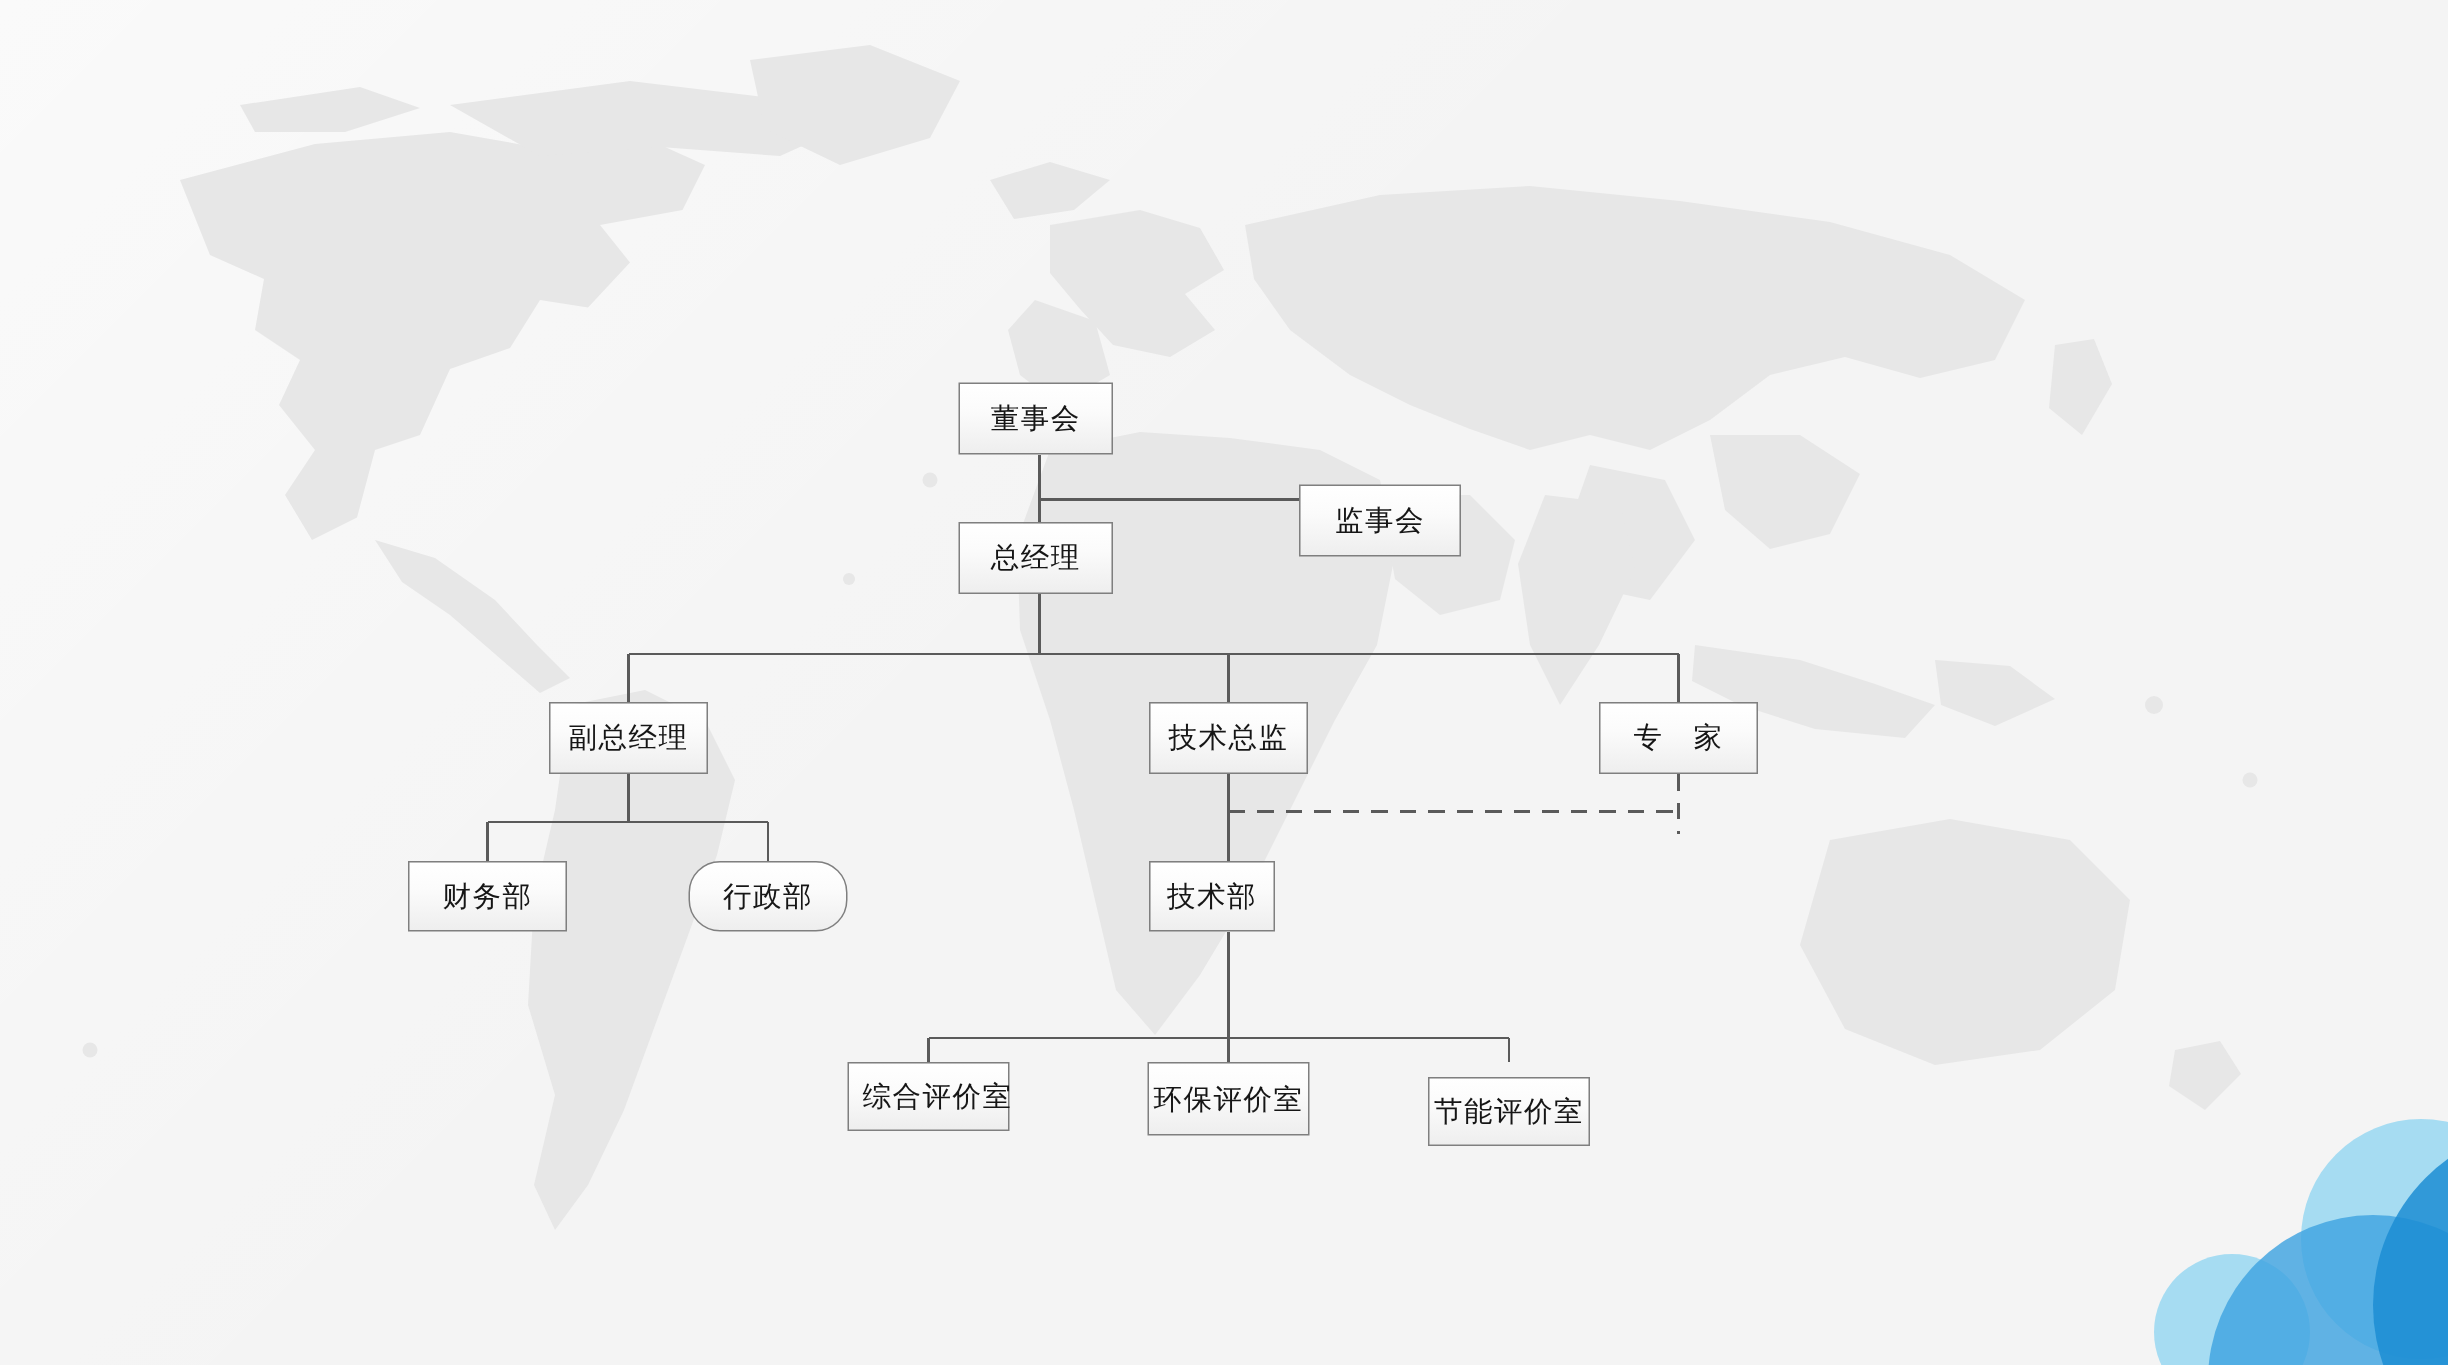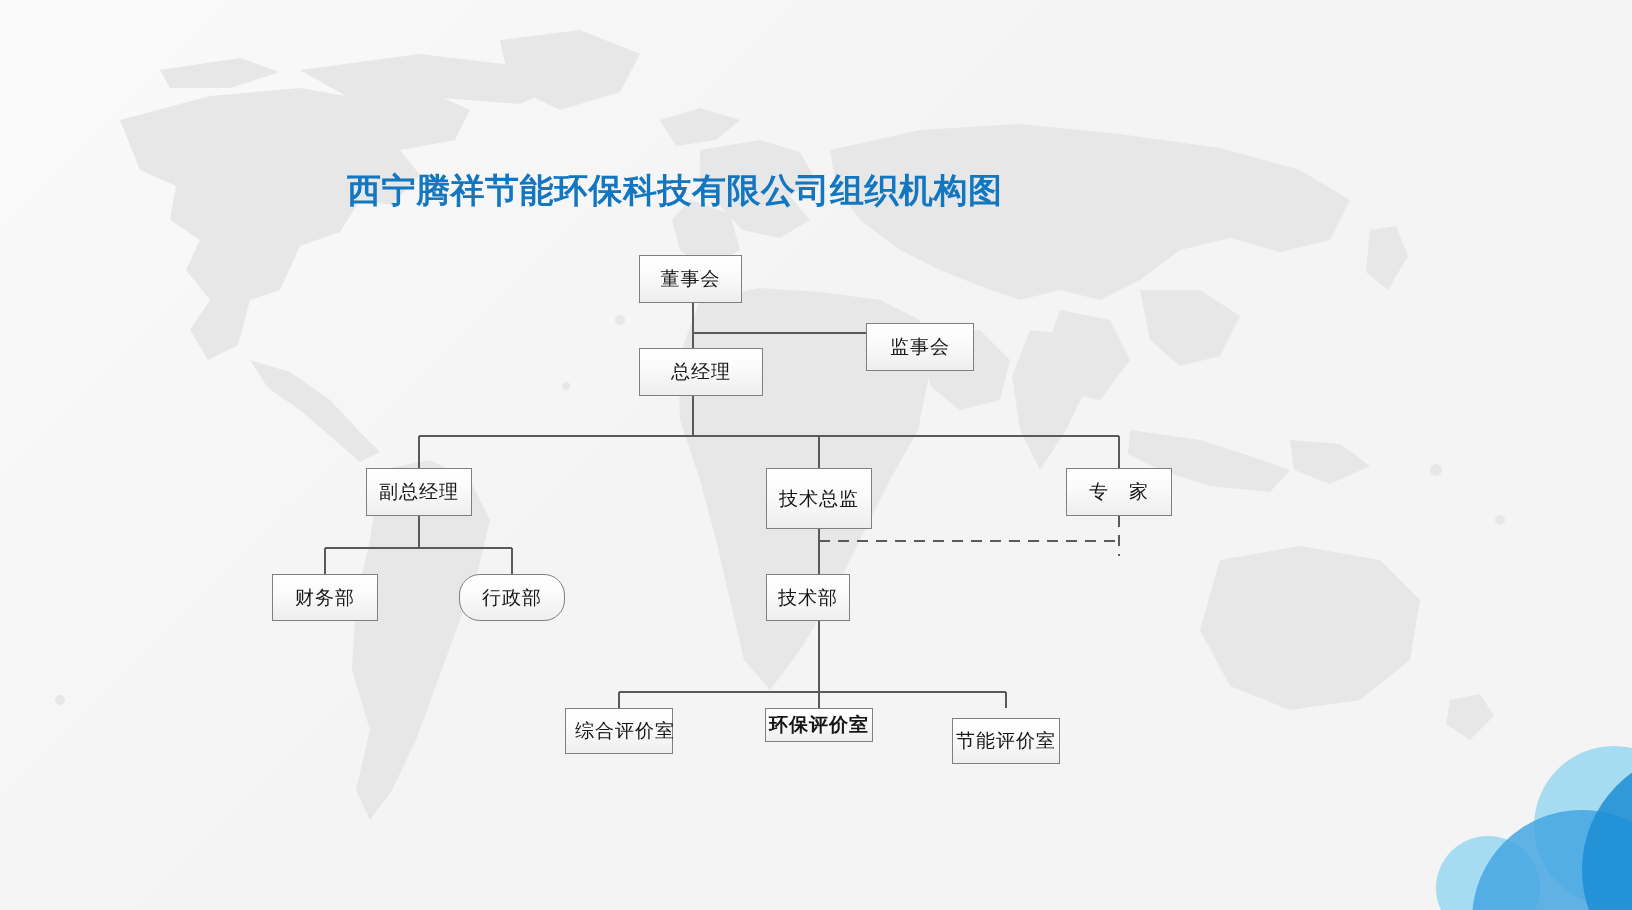--- a/index.html
+++ b/index.html
@@ -182,41 +182,40 @@
       <path d="M819,692 L819,708"></path>
       <path d="M1006,692 L1006,708"></path>
     </g>
 
     <g stroke="#5a5a5a" stroke-width="1.8" fill="none" stroke-dasharray="11 8" shape-rendering="crispEdges">
       <path d="M819,541 L1119,541"></path>
       <path d="M1119,516 L1119,556"></path>
     </g>
   </svg>
 
-  <div class="title">西宁腾祥节能环保科技有限公司组织机构图</div>
 
   <div id="chart-layer">
 
     <div class="node" style="left:639px; top:255px; width:103px; height:48px;">
       <span class="label">董事会</span>
     </div>
 
     <div class="node" style="left:866px; top:323px; width:108px; height:48px;">
       <span class="label">监事会</span>
     </div>
 
-    <div class="node" style="left:639px; top:348px; width:124px; height:48px;font-family:Liberation Serif, serif;">
+    <div class="node" style="left:639px; top:348px; width:103px; height:48px;font-family:Liberation Serif, serif;">
       <span class="label">总经理</span>
     </div>
 
     <div class="node" style="left:366px; top:468px; width:106px; height:48px;">
       <span class="label">副总经理</span>
     </div>
 
-    <div class="node" style="left:766px; top:468px; width:106px; height:61px;">
+    <div class="node" style="left:766px; top:468px; width:106px; height:48px;">
       <span class="label">技术总监</span>
     </div>
 
     <div class="node" style="left:1066px; top:468px; width:106px; height:48px;">
       <span class="label">专　家</span>
     </div>
 
     <div class="node" style="left:272px; top:574px; width:106px; height:47px;">
       <span class="label">财务部</span>
     </div>
@@ -226,21 +225,21 @@
     </div>
 
     <div class="node" style="left:766px; top:574px; width:84px; height:47px;">
       <span class="label">技术部</span>
     </div>
 
     <div class="node" style="left:565px; top:708px; width:108px; height:46px;padding-left:12px;">
       <span class="label">综合评价室</span>
     </div>
 
-    <div class="node" style="left:765px; top:708px; width:108px; height:34px;font-weight:bold;">
+    <div class="node" style="left:765px; top:708px; width:108px; height:49px;">
       <span class="label">环保评价室</span>
     </div>
 
     <div class="node" style="left:952px; top:708px; width:108px; height:46px;margin-top:10px;">
       <span class="label">节能评价室</span>
     </div>
 
   </div>
 </div>
 

